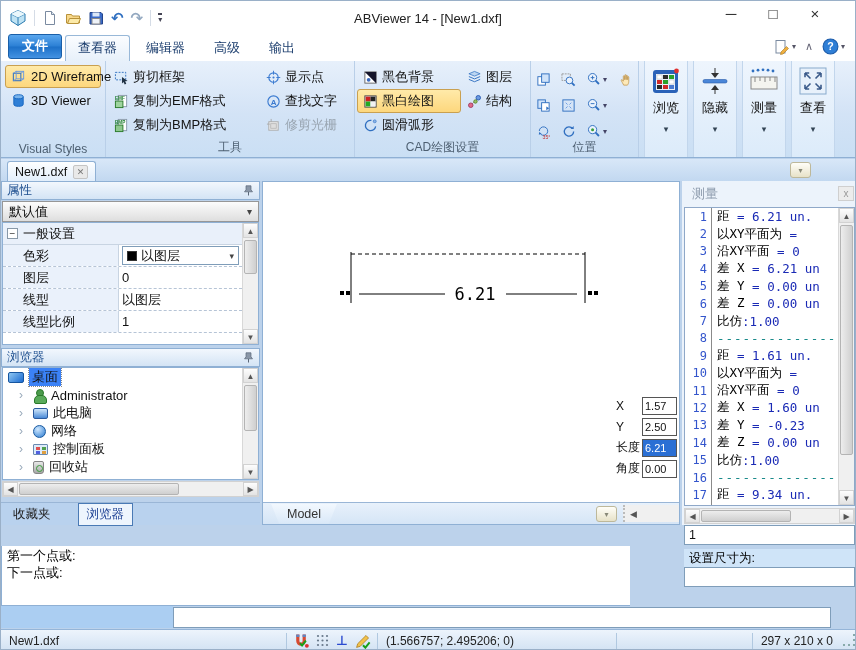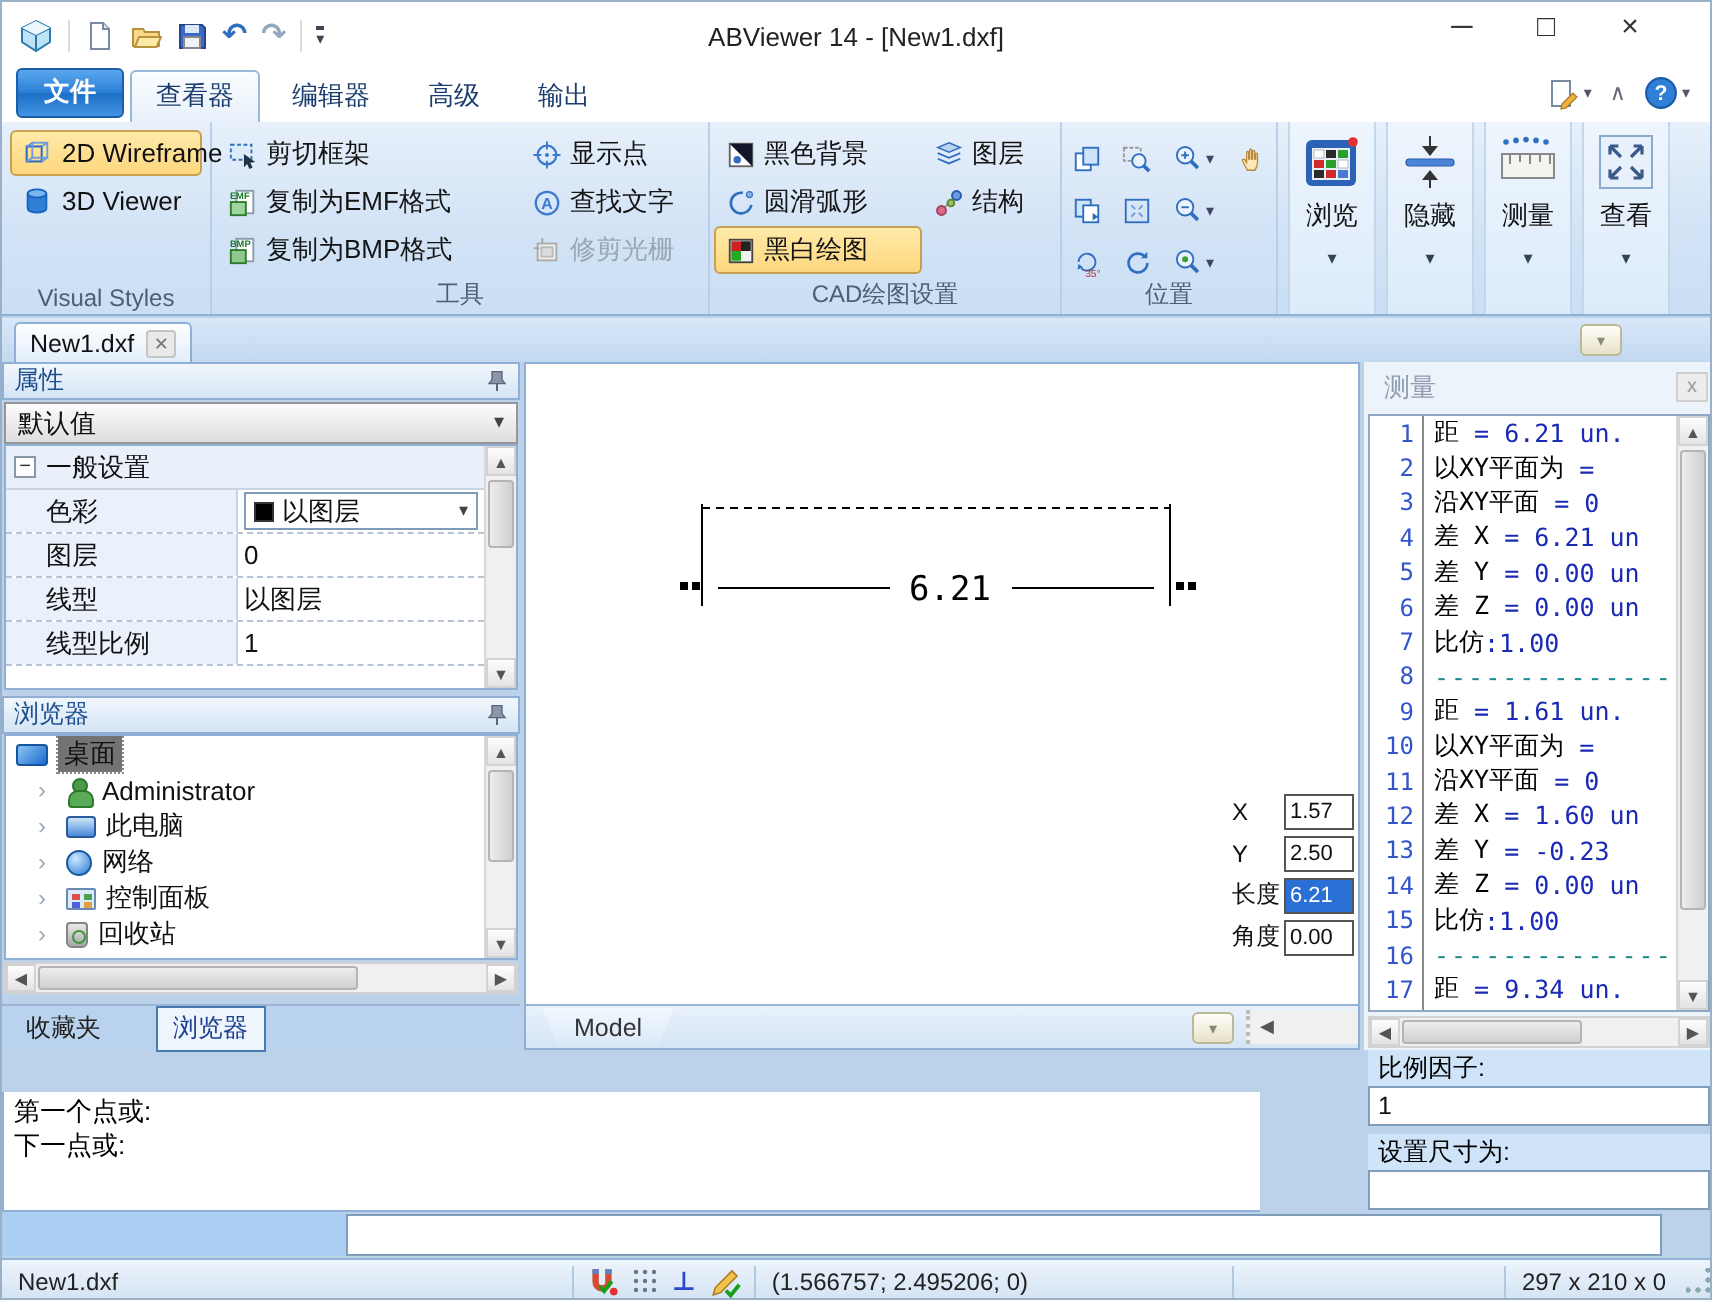--- a/index.html
+++ b/index.html
@@ -68,21 +68,21 @@
   .pca{margin-left:auto;font-size:9px;color:#444}
   .vscroll{position:absolute;right:0;top:0;width:16px;height:100%;background:#f0f0f0;border-left:1px solid #d8d8d8}
   .varr{height:15px;text-align:center;font-size:8px;color:#555;line-height:15px;background:linear-gradient(#fdfdfd,#e3e3e3);border:1px solid #d2d2d2}
   .varr.bot{position:absolute;bottom:0;left:0;right:0}
   .vthumb{position:absolute;left:1px;right:1px;background:linear-gradient(90deg,#ededed,#cfcfcf);border:1px solid #b4b4b4;border-radius:2px}
   #browhead{margin-top:3px}
   #tree{position:relative;margin:0 1px;height:113px;background:#fff;border:1px solid #8fb0d4;overflow:hidden}
   .trow{height:18px;display:flex;align-items:center;gap:5px;padding-left:16px;font-size:13px;white-space:nowrap}
   .trow.root{padding-left:5px}
   .texp{color:#9ab;width:9px;font-size:12px;flex:none}
-  .tlabel.selected{background:#737373;outline:1px dotted #888;padding:0 3px}
+  .tlabel.selected{background:#3b82f6;outline:1px dotted #888;padding:0 3px}
   .ticon{flex:none;position:relative;display:inline-block}
   .desktop-icon{width:16px;height:11px;background:linear-gradient(135deg,#8ec6f2,#1a6ad0);border:1px solid #16559f;border-radius:2px}
   .user-icon{width:13px;height:13px}
   .user-icon::before{content:"";position:absolute;left:3px;top:0;width:6px;height:6px;border-radius:50%;background:#4c9a4c;border:1px solid #2a7a2a}
   .user-icon::after{content:"";position:absolute;left:1px;top:6px;width:11px;height:7px;border-radius:5px 5px 2px 2px;background:#5aaa5a;border:1px solid #2a7a2a}
   .computer-icon{width:15px;height:11px;background:linear-gradient(#cfe6fa,#4a8ad8);border:1px solid #2a5a9f;border-radius:2px}
   .network-icon{width:13px;height:13px;background:radial-gradient(circle at 35% 30%,#cfe8ff,#2a7ad0);border:1px solid #1a5aa0;border-radius:50%}
   .control-panel-icon{width:15px;height:11px;background:#dcebfa;border:1px solid #6a8ab0;border-radius:1px}
   .control-panel-icon::before{content:"";position:absolute;left:2px;top:2px;width:4px;height:3px;background:#e05050;box-shadow:6px 0 0 #50a050,0 4px 0 #5060e0,6px 4px 0 #e0a040}
   .recycle-bin-icon{width:11px;height:13px;background:linear-gradient(#e8e8e8,#a8a8a8);border:1px solid #858585;border-radius:2px 2px 3px 3px}
@@ -316,40 +316,40 @@
           <div class="ritem">
             <span>
                 <svg viewBox="0 0 16 16" width="15" height="15">
                   <rect x="2" y="2" width="12" height="12" fill="#fff" stroke="#666"></rect>
                   <path d="M2 2h12v12z" fill="#14142a"></path>
                   <circle cx="6" cy="10.5" r="2" fill="#3a6ac0"></circle>
                 </svg>
               </span>
             <span>黑色背景</span>
           </div>
-          <div class="ritem">
-            <span>
-                <svg viewBox="0 0 16 16" width="15" height="15">
-                  <path d="M13.5 9A5.5 5.5 0 1 1 9 2.6" fill="none" stroke="#2f6fc0" stroke-width="1.4"></path>
-                  <circle cx="12.5" cy="3.5" r="1.6" fill="#8ab4e8" stroke="#2f6fc0" stroke-width=".6"></circle>
-                </svg>
-              </span>
-            <span>圆滑弧形</span>
-          </div>
           <div class="ritem orange">
             <span>
                 <svg viewBox="0 0 16 16" width="15" height="15">
                   <rect x="2" y="2" width="12" height="12" fill="#fff" stroke="#444"></rect>
                   <rect x="2.8" y="2.8" width="5.2" height="5.2" fill="#cc2222"></rect>
                   <rect x="8" y="2.8" width="5.2" height="5.2" fill="#222"></rect>
                   <rect x="2.8" y="8" width="5.2" height="5.2" fill="#22aa22"></rect>
                   <rect x="8" y="8" width="5.2" height="5.2" fill="#f2f2f2"></rect>
                 </svg>
               </span>
             <span>黑白绘图</span>
+          </div>
+          <div class="ritem">
+            <span>
+                <svg viewBox="0 0 16 16" width="15" height="15">
+                  <path d="M13.5 9A5.5 5.5 0 1 1 9 2.6" fill="none" stroke="#2f6fc0" stroke-width="1.4"></path>
+                  <circle cx="12.5" cy="3.5" r="1.6" fill="#8ab4e8" stroke="#2f6fc0" stroke-width=".6"></circle>
+                </svg>
+              </span>
+            <span>圆滑弧形</span>
           </div>
         </div>
         <div class="rcol">
           <div class="ritem">
             <span>
                 <svg viewBox="0 0 16 16" width="15" height="15">
                   <path d="M8 1.5L14 4 8 6.5 2 4z" fill="#bcd6f2" stroke="#2f6fc0" stroke-width=".8"></path>
                   <path d="M2 7l6 2.5L14 7" fill="none" stroke="#2f6fc0"></path>
                   <path d="M2 10l6 2.5L14 10" fill="none" stroke="#2f6fc0"></path>
                 </svg>
@@ -763,21 +763,20 @@
     </div>
   </div>
 
   <div id="cmdarea">
     <div id="cmd-lines">
         <div class="cmdline">第一个点或:</div>
         <div class="cmdline">下一点或:</div>
       </div>
   </div>
   <div id="scalecol">
-    <div class="sclabel">比例因子:</div>
     <div class="scinput">1</div>
     <div class="sclabel">设置尺寸为:</div>
     <div class="scinput"></div>
   </div>
   <div id="cmdinputrow">
     <span class="cmdsel"></span>
     <span class="cmdinput"></span>
   </div>
 
   <div id="statusbar">

